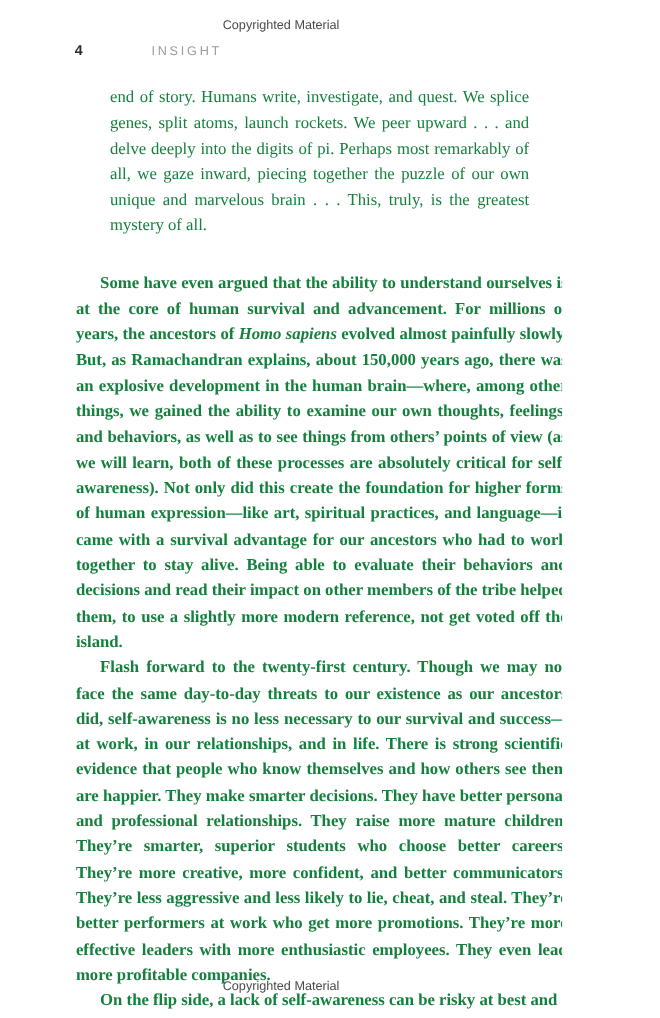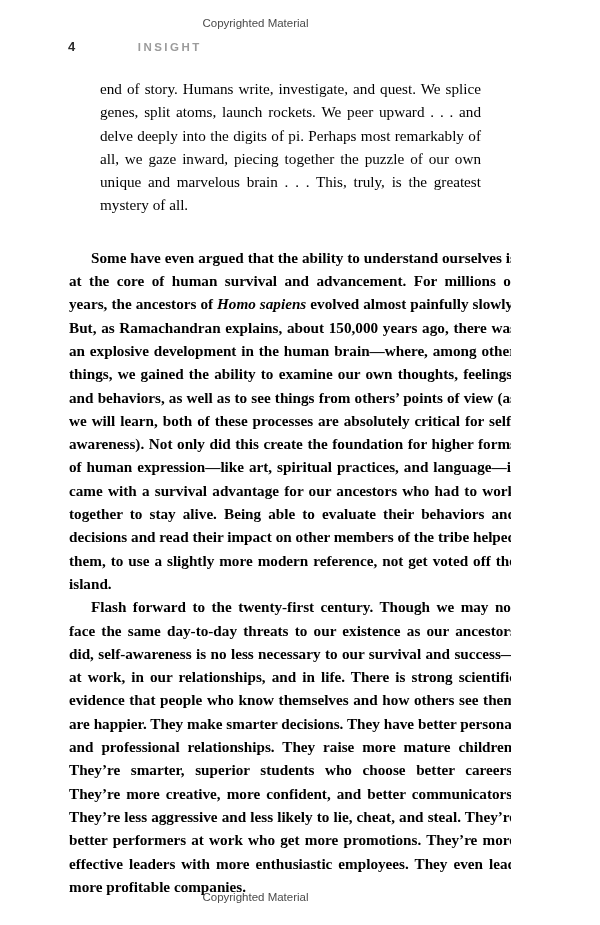--- a/index.html
+++ b/index.html
@@ -34,35 +34,35 @@
     font-family: "Liberation Sans", sans-serif;
   }
   .page-num {
     font-size: 13px;
     font-weight: bold;
     color: #2b2b2b;
   }
   .book-title {
     margin-left: 10px;
     font-size: 11.5px;
-    font-weight: bold;
+    font-weight: normal;
     letter-spacing: 2.5px;
     color: #9b9b9b;
     padding-left: 48px;
   }
 
   .content {
     position: absolute;
     left: 69px;
     top: 77px;
     width: 447px;
     font-family: "Liberation Serif", serif;
     font-size: 15.2px;
     line-height: 23.3px;
-    color: #000000;
+    color: #15803d;
     text-align: justify;
   }
   .quote {
     margin: 0 35px 29px 31px;
     text-align: justify;
   }
   .body-para {
     margin: 0;
     text-indent: 22px;
     text-align: justify;
@@ -85,18 +85,19 @@
   </div>
 
   <div class="content">
 
     <div class="quote">end of story. Humans write, investigate, and quest. We splice genes, split atoms, launch rockets. We peer upward . . . and delve deeply into the digits of pi. Perhaps most remarkably of all, we gaze inward, piecing together the puzzle of our own unique and marvelous brain . . . This, truly, is the greatest mystery of all.</div>
 
     <p class="body-para"><span>Some have even argued that the ability to understand ourselves is at the core of human survival and advancement. For millions of years, the ancestors of </span><i>Homo sapiens</i><span> evolved almost painfully slowly. But, as Ramachandran explains, about 150,000 years ago, there was an explosive development in the human brain—where, among other things, we gained the ability to examine our own thoughts, feelings, and behaviors, as well as to see things from others’ points of view (as we will learn, both of these processes are absolutely critical for self-awareness). Not only did this create the foundation for higher forms of human expression—like art, spiritual practices, and language—it came with a survival advantage for our ancestors who had to work together to stay alive. Being able to evaluate their behaviors and decisions and read their impact on other members of the tribe helped them, to use a slightly more modern reference, not get voted off the island.</span></p>
 
     <p class="body-para">Flash forward to the twenty-first century. Though we may not face the same day-to-day threats to our existence as our ancestors did, self-awareness is no less necessary to our survival and success—at work, in our relationships, and in life. There is strong scientific evidence that people who know themselves and how others see them are happier. They make smarter decisions. They have better personal and professional relationships. They raise more mature children. They’re smarter, superior students who choose better careers. They’re more creative, more confident, and better communicators. They’re less aggressive and less likely to lie, cheat, and steal. They’re better performers at work who get more promotions. They’re more effective leaders with more enthusiastic employees. They even lead more profitable companies.</p>
 
+    <p class="body-para">On the flip side, a lack of self-awareness can be risky at best and</p>
 
   </div>
 
   <div class="copyright bottom">Copyrighted Material</div>
 
 </div>
 
 </body></html>

